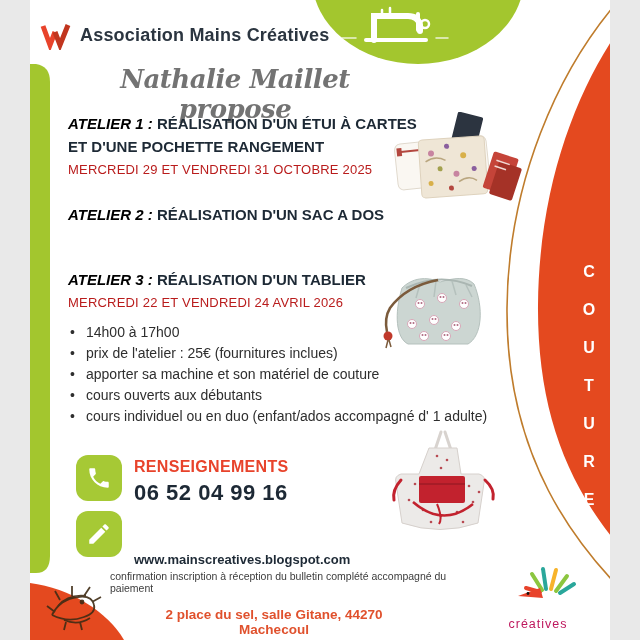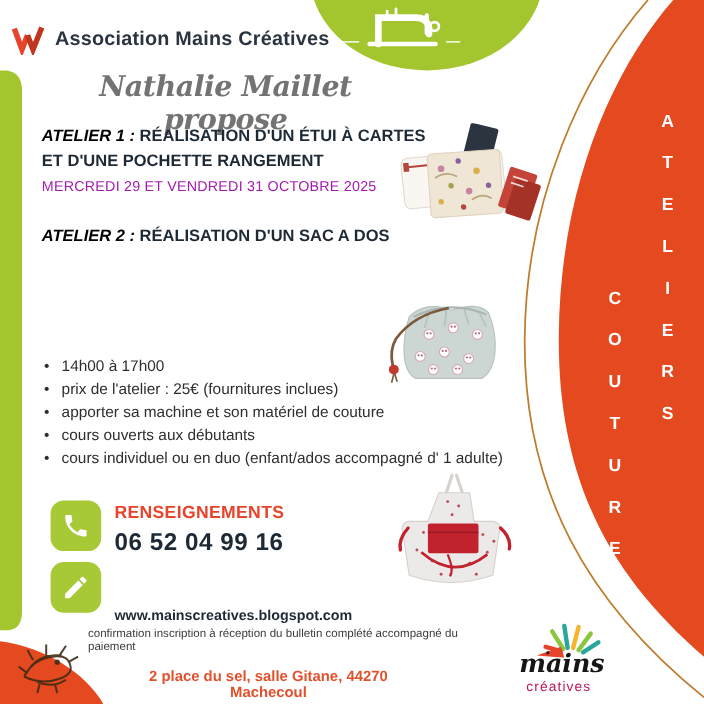--- a/index.html
+++ b/index.html
@@ -1,32 +1,32 @@
 <!DOCTYPE html>
 <html><head>
 <meta charset="utf-8">
 <style>
   html,body{margin:0;padding:0;background:#e9e9e9;}
-  .canvas{position:relative;width:640px;height:640px;background:#ffffff;overflow:hidden;
+  .canvas{position:relative;width:580px;height:640px;background:#ffffff;overflow:hidden;
           font-family:"Liberation Sans",sans-serif;margin:0 auto;}
   .abs{position:absolute;}
   svg{display:block;}
 
   
   .brand-row{left:8px;top:20px;display:flex;align-items:center;gap:8px;z-index:3;}
   .brand-name{font-size:18px;font-weight:600;color:#2b3540;letter-spacing:.2px;}
   .intro-script{left:60px;top:64px;width:290px;z-index:3;
     font-family:"DejaVu Serif","Liberation Serif",serif;font-style:italic;font-weight:bold;
     font-size:26px;color:#737373;letter-spacing:-.5px;text-align:center;}
 
   
   .atelier{left:38px;width:352px;z-index:3;}
   .atelier-head{font-size:15px;font-weight:bold;line-height:23px;color:#1d2935;}
   .atelier-label{color:#000000;font-style:italic;}
-  .atelier-date{margin-top:4px;font-size:13px;color:#a21caf;letter-spacing:.2px;}
+  .atelier-date{margin-top:4px;font-size:13px;color:#b91c1c;letter-spacing:.2px;}
   .a1{top:112px;} .a2{top:203px;} .a3{top:268px;}
 
   
   .details{left:38px;top:322px;width:430px;z-index:3;margin:0;padding:0;list-style:none;}
   .details li{position:relative;padding-left:18px;font-size:14px;line-height:21px;color:#2e2e2e;}
   .details li::before{content:"•";position:absolute;left:2px;color:#2e2e2e;}
 
   
   .icon-box{width:46px;height:46px;border-radius:12px;background:#a6c935;z-index:3;
             display:flex;align-items:center;justify-content:center;}
@@ -102,20 +102,26 @@
     </div>
     <div class="atelier-date">MERCREDI 29 ET VENDREDI 31 OCTOBRE 2025</div>
   </div>
 
   <div class="abs atelier a2">
     <div class="atelier-head">
       <span class="atelier-label">ATELIER 2 : </span><span>RÉALISATION D'UN SAC A DOS</span>
     </div>
   </div>
 
+  <div class="abs atelier a3">
+    <div class="atelier-head">
+      <span class="atelier-label">ATELIER 3 : </span><span>RÉALISATION D'UN TABLIER</span>
+    </div>
+    <div class="atelier-date">MERCREDI 22 ET VENDREDI 24 AVRIL 2026</div>
+  </div>
 
   <ul class="abs details">
     <li>14h00 à 17h00</li>
     <li>prix de l'atelier : 25€ (fournitures inclues)</li>
     <li>apporter sa machine et son matériel de couture</li>
     <li>cours ouverts aux débutants</li>
     <li>cours individuel ou en duo (enfant/ados accompagné d' 1 adulte)</li>
   </ul>
 
   <div class="abs icon-box" style="left:46px;top:455px;">
@@ -142,21 +148,20 @@
       <path d="M24 28 L10 24" stroke="#e8432b"></path>
       <path d="M26 26 L16 10" stroke="#8cc63f"></path>
       <path d="M30 25 L27 5" stroke="#2aa79b"></path>
       <path d="M35 25 L40 6" stroke="#f7b32b"></path>
       <path d="M40 27 L51 12" stroke="#8cc63f"></path>
       <path d="M44 29 L58 20" stroke="#2aa79b"></path>
     </g>
     <path d="M2 32 L24 24 L27 34 Z" fill="#e8432b"></path>
     <circle cx="12" cy="29.5" r="1.4" fill="#111111"></circle>
   </svg>
-  <div class="abs mc-mains">mains</div>
   <div class="abs mc-creatives">créatives</div>
 
   <div class="abs vcol v-ateliers">
     <span>A</span>
     <span>T</span>
     <span>E</span>
     <span>L</span>
     <span>I</span>
     <span>E</span>
     <span>R</span>

